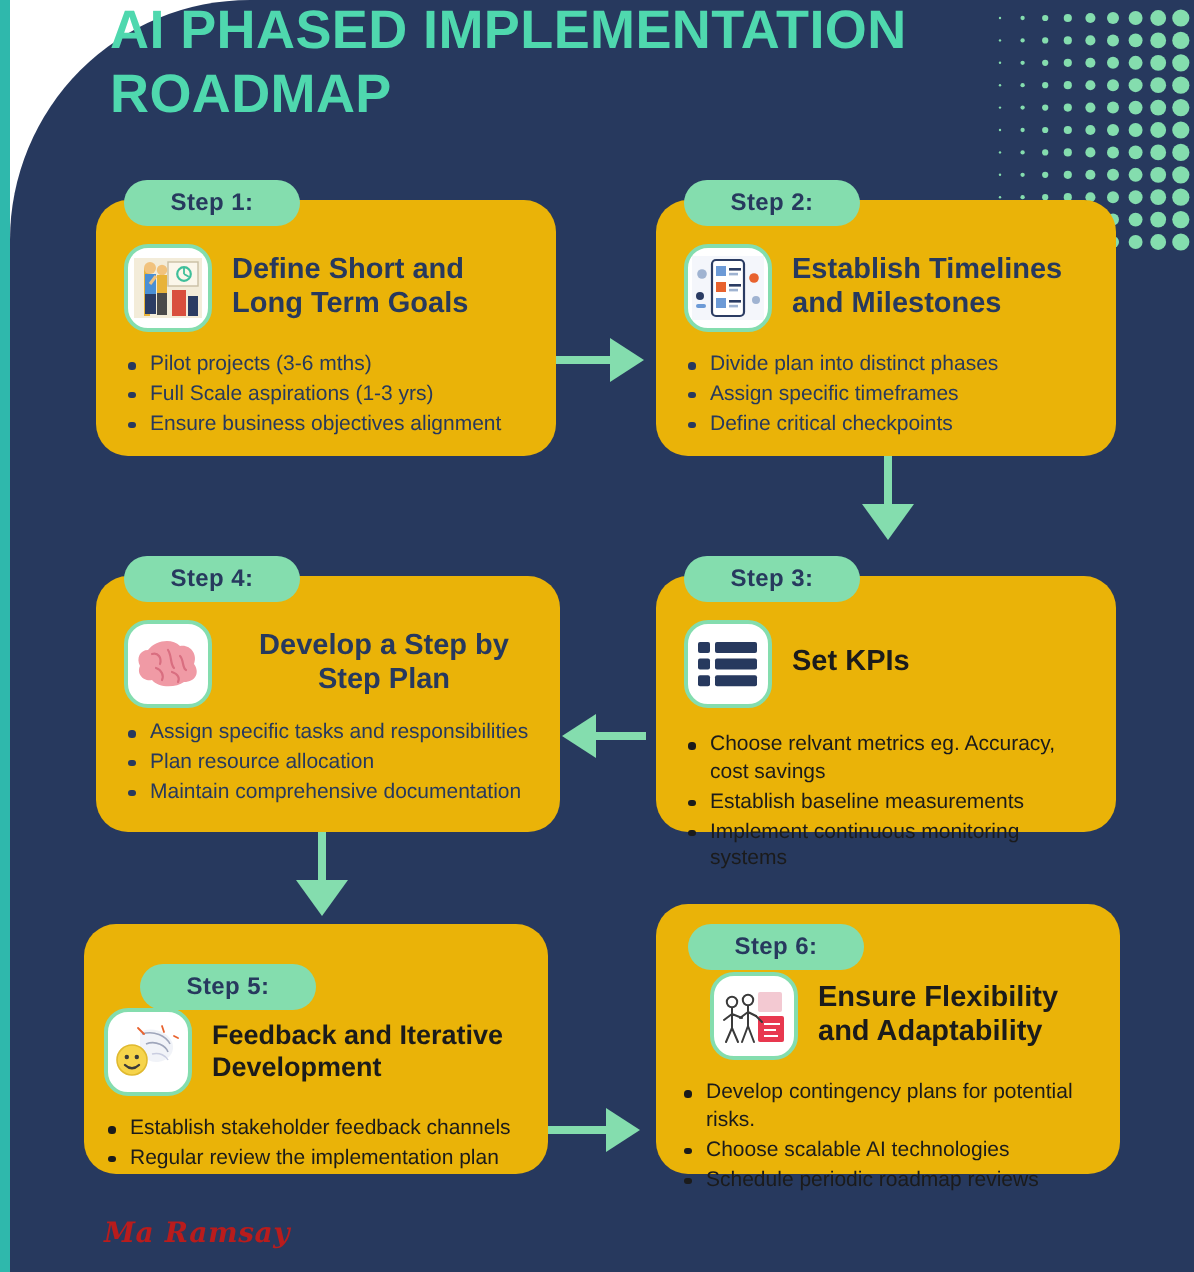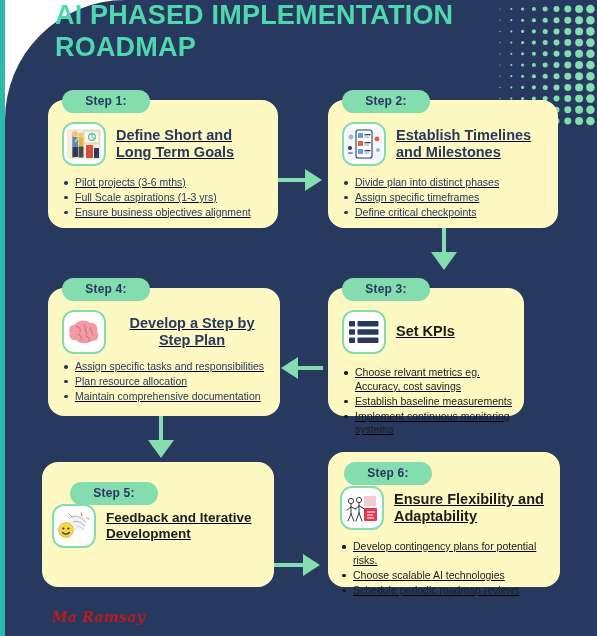--- a/index.html
+++ b/index.html
@@ -88,24 +88,23 @@
   .arrow-d {
     width:0; height:0;
     border-left:13px solid transparent;
     border-right:13px solid transparent;
     border-top:18px solid #84ddae;
   }
 
   
   .card {
     position:absolute;
-    background:#fef9c3;
+    background:#eab308;
     border-radius:16px;
     z-index:5;
-    text-decoration:underline;
   }
   .badge {
     position:absolute;
     background:#84ddae;
     color:#27395e;
     font-weight:bold;
     font-size:12px;
     border-radius:12px;
     padding:4px 0 5px 0;
     width:88px;
@@ -387,21 +386,21 @@
       </div>
       <div class="card-title">Develop a Step by Step Plan</div>
     </div>
     <ul class="bullets" style="margin-top:6px;">
       <li>Assign specific tasks and responsibilities</li>
       <li>Plan resource allocation</li>
       <li>Maintain comprehensive documentation</li>
     </ul>
   </div>
 
-  <div class="card" style="left:328px;top:288px;width:196px;height:128px;padding:16px 10px 10px 14px;">
+  <div class="card" style="left:328px;top:288px;width:230px;height:128px;padding:16px 10px 10px 14px;">
     <div class="badge" style="left:14px;">Step 3:</div>
     <div class="card-head" style="margin-top:6px;">
       <div class="icon-box">
         <svg width="30" height="24" viewBox="0 0 30 24">
           <rect x="0" y="1" width="6" height="5.5" rx="1" fill="#27395e"></rect>
           <rect x="8.5" y="1" width="21" height="5.5" rx="1" fill="#27395e"></rect>
           <rect x="0" y="9.3" width="6" height="5.5" rx="1" fill="#27395e"></rect>
           <rect x="8.5" y="9.3" width="21" height="5.5" rx="1" fill="#27395e"></rect>
           <rect x="0" y="17.6" width="6" height="5.5" rx="1" fill="#27395e"></rect>
           <rect x="8.5" y="17.6" width="21" height="5.5" rx="1" fill="#27395e"></rect>
@@ -428,25 +427,29 @@
           <path d="M20 17 C24 16 27 18 28 20" stroke="#c9cde0" stroke-width="0.8" fill="none"></path>
           <path d="M13 4 L16 7 M25 3 L26 6 M31 8 L33 9" stroke="#e8622e" stroke-width="0.9" stroke-linecap="round"></path>
           <circle cx="10" cy="20" r="7.5" fill="#f6d44b" stroke="#e0b92f" stroke-width="0.8"></circle>
           <circle cx="7.4" cy="18.5" r="1.1" fill="#3a3a3a"></circle>
           <circle cx="12.4" cy="18.5" r="1.1" fill="#3a3a3a"></circle>
           <path d="M6.5 22.5 Q10 25.8 13.5 22.5" stroke="#3a3a3a" stroke-width="1.2" fill="none" stroke-linecap="round"></path>
         </svg>
       </div>
       <div class="card-title dark" style="font-size:13.5px;">Feedback and Iterative Development</div>
     </div>
+    <ul class="bullets dark" style="margin-top:10px;">
+      <li>Establish stakeholder feedback channels</li>
+      <li>Regular review the implementation plan</li>
+    </ul>
   </div>
 
   <div class="card" style="left:328px;top:452px;width:232px;height:135px;padding:18px 12px 10px 12px;">
     <div class="badge" style="left:16px;top:10px;">Step 6:</div>
-    <div class="card-head" style="margin-top:16px;">
+    <div class="card-head" style="margin-top:16px;margin-left:15px;">
       <div class="icon-box">
         <svg width="36" height="32" viewBox="0 0 36 32">
           <rect x="0" y="0" width="36" height="32" fill="#ffffff"></rect>
           <rect x="20" y="4" width="12" height="10" rx="1" fill="#f3c9d2"></rect>
           <rect x="20" y="16" width="13" height="13" rx="1" fill="#e8384f"></rect>
           <path d="M23 20 L31 20 M23 23 L29 23 M23 26 L30 26" stroke="#ffffff" stroke-width="1.1"></path>
           <circle cx="7" cy="9" r="2.6" fill="none" stroke="#3a3a3a" stroke-width="1"></circle>
           <path d="M7 12 L7 22 M7 22 L4 29 M7 22 L10 29 M7 15 L3 18 M7 15 L12 17" stroke="#3a3a3a" stroke-width="1" fill="none" stroke-linecap="round"></path>
           <circle cx="15" cy="8" r="2.6" fill="none" stroke="#3a3a3a" stroke-width="1"></circle>
           <path d="M15 11 L15 21 M15 21 L12 29 M15 21 L18 29 M15 14 L19 16 M15 14 L11 17" stroke="#3a3a3a" stroke-width="1" fill="none" stroke-linecap="round"></path>

